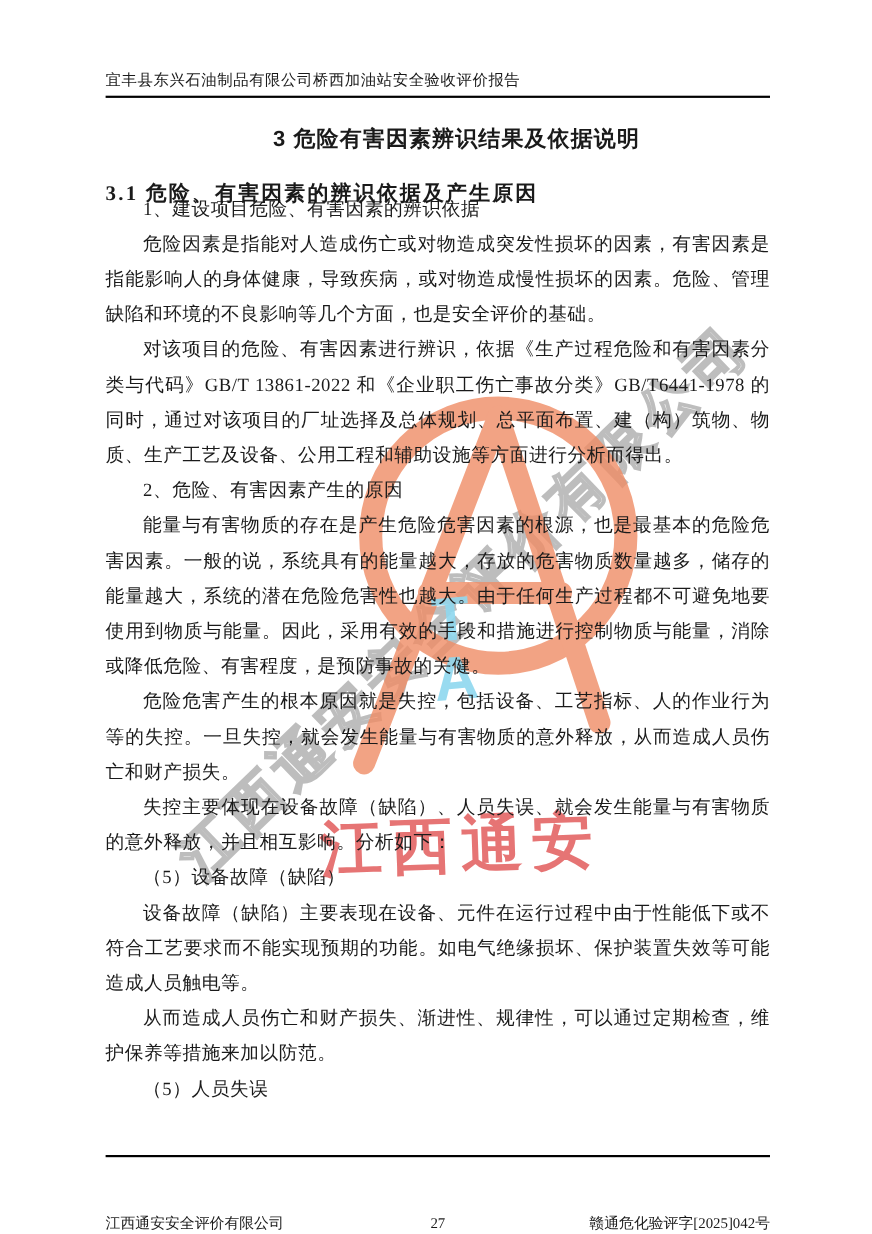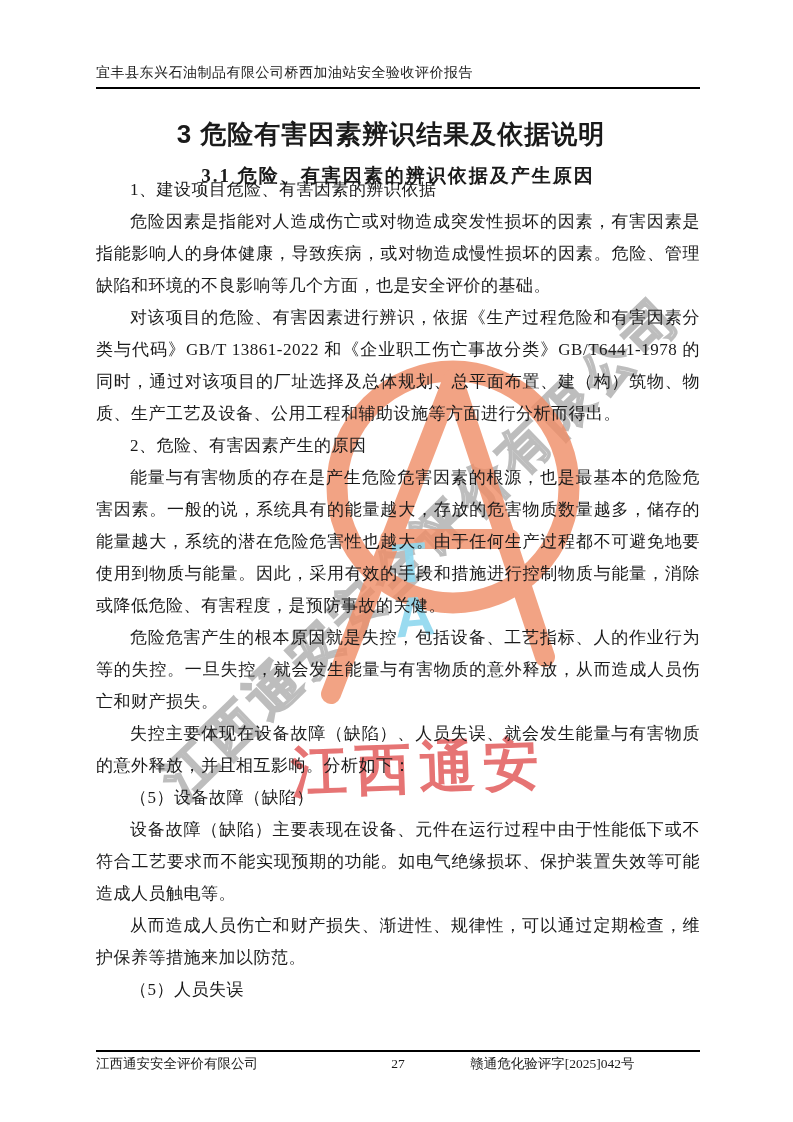--- a/index.html
+++ b/index.html
@@ -46,28 +46,28 @@
   .content{position:absolute;inset:0;z-index:2;}
   .running-header{
     position:absolute;left:96px;top:64px;width:604px;
     font-size:14px;letter-spacing:0.5px;
   }
   .header-rule{
     position:absolute;left:96px;top:87px;width:604px;height:0;
     border-top:2px solid #000;
   }
   .chapter-title{
-    position:absolute;left:89px;top:100px;width:604px;
+    position:absolute;left:113px;top:100px;width:604px;
     text-align:center;
     font-family:"Liberation Sans","DejaVu Sans",sans-serif;
-    font-size:26px;font-weight:bold;letter-spacing:1px;
+    font-size:20px;font-weight:bold;letter-spacing:1px;
   }
   .section-title{
     position:absolute;left:96px;top:147px;width:604px;
-    font-size:19px;font-weight:bold;letter-spacing:2px;text-align:center;
+    font-size:19px;font-weight:bold;letter-spacing:2px;
   }
   .doc-body{
     position:absolute;left:96px;top:174px;width:604px;
   }
   .doc-body .para{
     margin:0;
     font-size:17px;line-height:32px;
     text-align:justify;
     text-indent:2em;
     letter-spacing:0.5px;
@@ -76,21 +76,21 @@
     position:absolute;left:96px;top:1050px;width:604px;height:0;
     border-top:2px solid #000;
   }
   .page-footer{
     position:absolute;left:96px;top:1055px;width:604px;
     display:flex;align-items:baseline;
     font-size:13.5px;
   }
   .footer-company{flex:1;text-align:left;}
   .footer-page{flex:0 0 auto;text-align:right;}
-  .footer-doc{flex:1;text-align:center;}
+  .footer-doc{flex:1;text-align:right;margin-top:48px;}
 </style>
 </head>
 <body>
 
 <div class="page">
 
   <div class="watermark-layer">
     <div class="wm-gray-name">江西通安安全评价有限公司</div>
 
     <svg class="wm-logo" width="340" height="380" viewBox="-170 -160 340 380">

